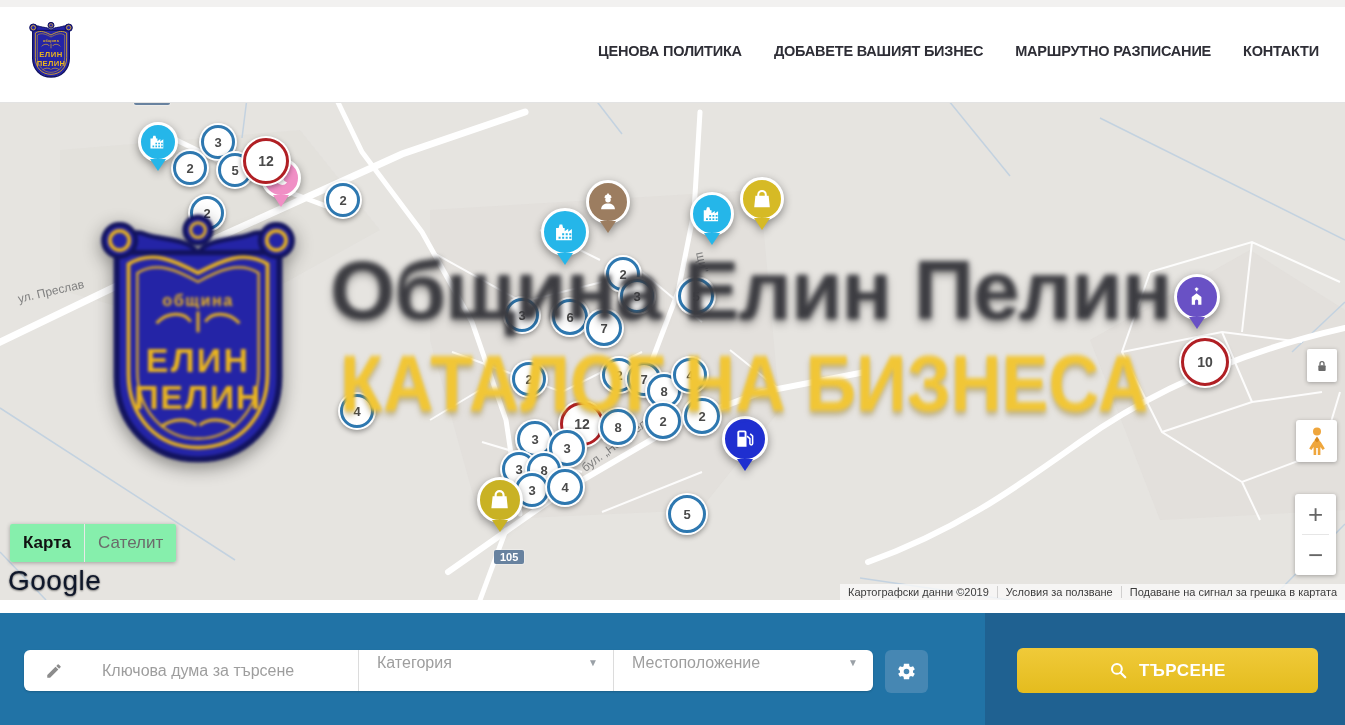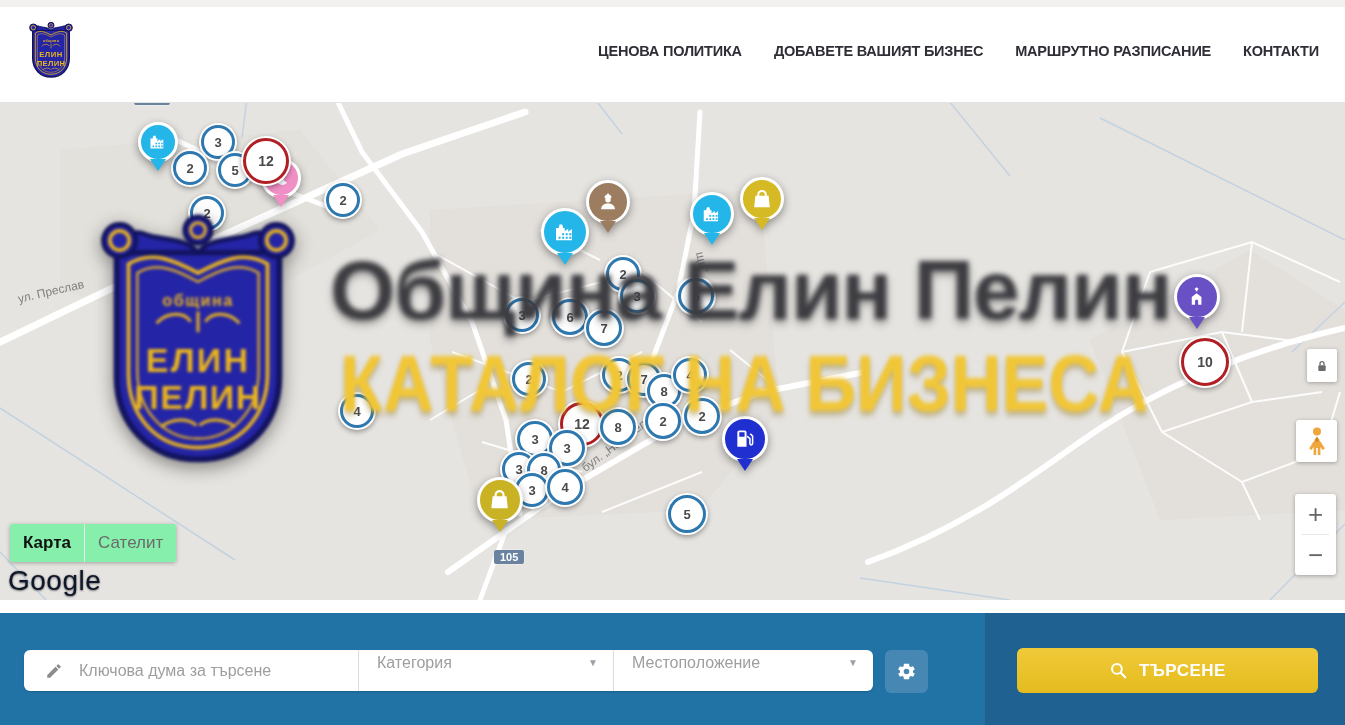--- a/index.html
+++ b/index.html
@@ -75,21 +75,21 @@
         box-shadow:0 1px 4px rgba(0,0,0,.3);z-index:10;display:flex;flex-direction:column;}
   .zoomctrl button{background:none;border:0;height:40px;font-size:26px;color:#666;cursor:pointer;
         font-family:inherit;line-height:1;}
   .zdiv{height:1px;background:#e6e6e6;margin:0 7px;}
 
   
   .searchbar{position:absolute;top:613px;left:0;width:1345px;height:112px;background:#2173a6;z-index:60;}
   .search-right{position:absolute;right:0;top:0;width:360px;height:112px;background:#1f6191;}
   .search-group{position:absolute;left:24px;top:37px;width:849px;height:41px;background:#fff;
         border-radius:6px;display:flex;align-items:stretch;box-shadow:0 1px 2px rgba(0,0,0,.18);}
-  .sg{display:flex;align-items:center;box-sizing:border-box;}
+  .sg{display:flex;align-items:center;box-sizing:border-box;gap:23px;}
   .sg-keyword{width:334px;}
   .sg-keyword svg{width:18px;height:18px;margin:0 14px 0 21px;flex:none;}
   .sg-keyword input{flex:1;border:0;outline:none;font-size:16px;color:#444;min-width:0;
         font-family:inherit;background:transparent;}
   .sg-keyword input::placeholder{color:#9e9e9e;}
   .sg-select{justify-content:space-between;padding:0 15px 16px 18px;cursor:pointer;
         border-left:1px solid #dcdcdc;}
   .sg-cat{width:255px;} .sg-loc{width:260px;}
   .sg-select .ph{font-size:16px;color:#9e9e9e;}
   .caret{font-size:10px;color:#9aa0a6;}
@@ -347,20 +347,25 @@
       </svg></div>
     <div class="wm-title">Община Елин Пелин</div>
     <div class="wm-subtitle">КАТАЛОГ НА БИЗНЕСА</div>
 
     <div class="maptype">
       <button class="mt-map">Карта</button>
       <button class="mt-sat">Сателит</button>
     </div>
 
     <div class="glogo">Google</div>
+    <div class="attrib" id="attrib">
+        <span>Картографски данни ©2019</span>
+        <span>Условия за ползване</span>
+        <span>Подаване на сигнал за грешка в картата</span>
+      </div>
 
     <div class="ctrl ctrl-lock">
       <svg width="16" height="18" viewBox="0 0 24 24">
         <rect x="6.5" y="11" width="11" height="8.5" rx="1.5" fill="#6b6b6b"></rect>
         <path d="M9,11 V8.5 a3,3 0 0 1 6,0 V11" stroke="#6b6b6b" stroke-width="2" fill="none"></path>
       </svg>
     </div>
     <div class="ctrl ctrl-peg">
       <svg width="24" height="30" viewBox="0 0 24 30">
         <circle cx="12" cy="5.5" r="4" fill="#efa63c"></circle>

